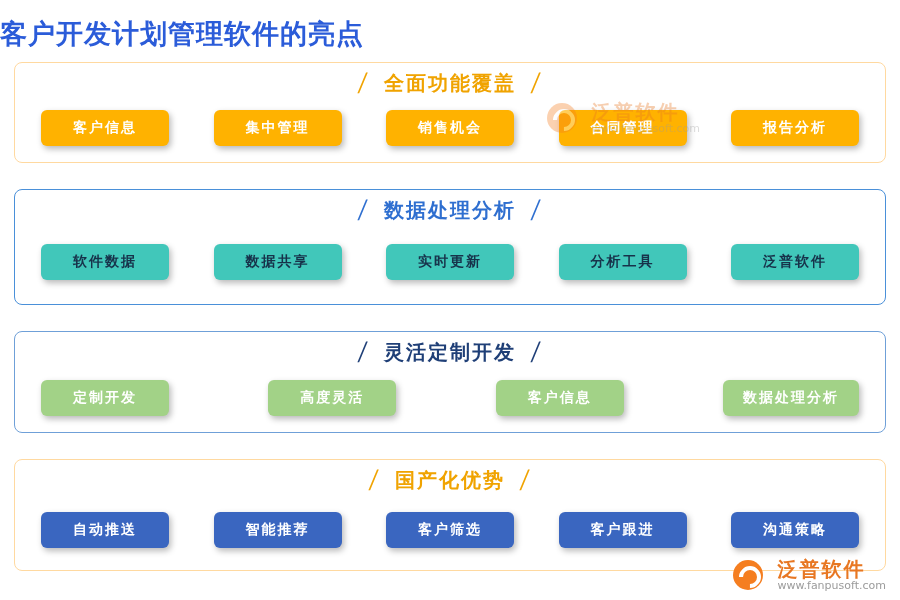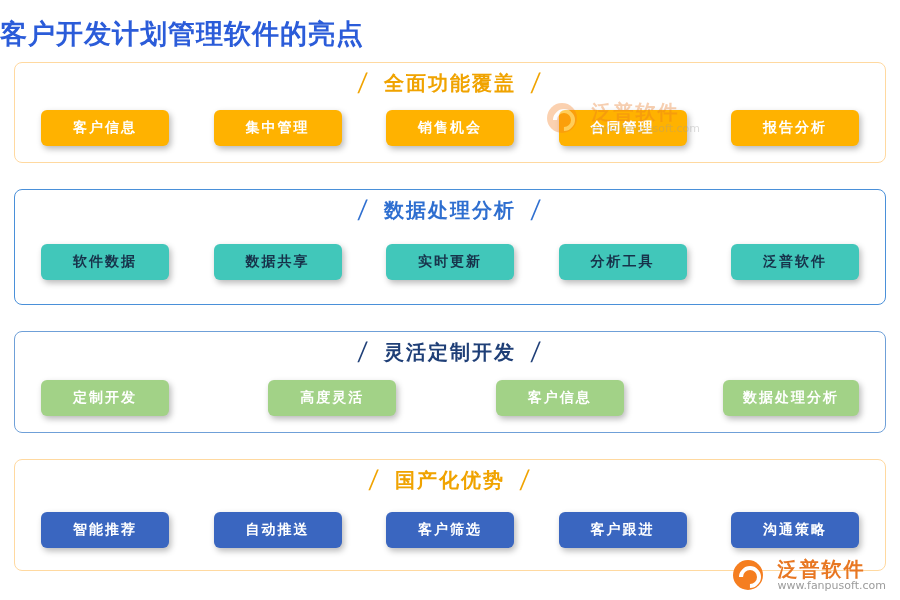--- a/index.html
+++ b/index.html
@@ -116,22 +116,22 @@
       <button class="feature-btn">定制开发</button>
       <button class="feature-btn">高度灵活</button>
       <button class="feature-btn">客户信息</button>
       <button class="feature-btn">数据处理分析</button>
     </div>
   </div>
 
   <div class="section s4" style="--accent: #f0a300; --border: #ffd9a0; --btnbg: #3a66c0; --btntext: #ffffff;">
     <div class="sec-header"><span class="slash">/</span><span>国产化优势</span><span class="slash">/</span></div>
     <div class="btn-row">
+      <button class="feature-btn">自动推送</button>
       <button class="feature-btn">智能推荐</button>
-      <button class="feature-btn">自动推送</button>
       <button class="feature-btn">客户筛选</button>
       <button class="feature-btn">客户跟进</button>
       <button class="feature-btn">沟通策略</button>
     </div>
   </div>
 
 </div>
 
 <div class="wm wm-bottom">
   <span class="wm-logo"></span>

